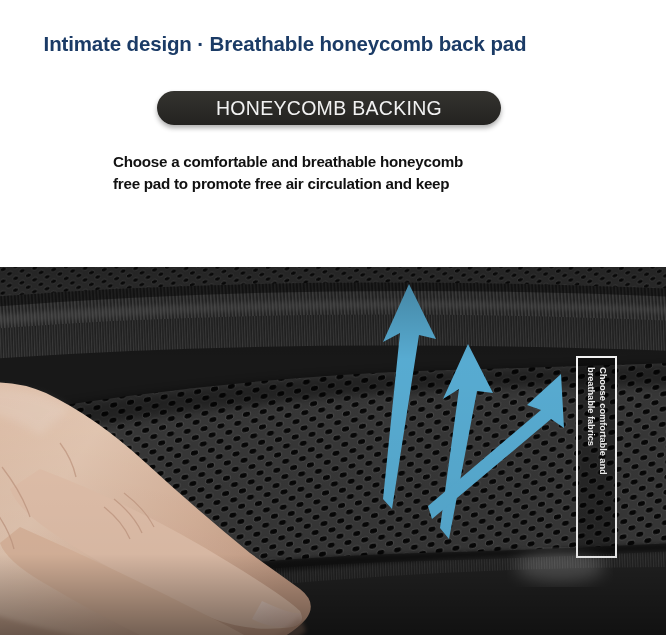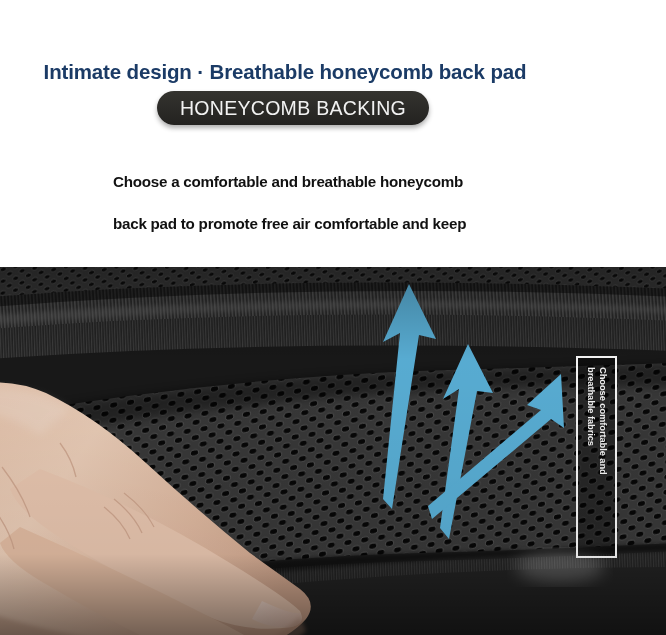--- a/index.html
+++ b/index.html
@@ -31,27 +31,26 @@
   #headline {
     position: absolute;
     left: 0; top: 32px;
     width: 570px;
     text-align: center;
     font-size: 20.5px;
     font-weight: 700;
     letter-spacing: -0.15px;
     color: #1b3b66;
     white-space: nowrap;
-    margin-top: 28px;
   }
 
   #badge {
     position: absolute;
     left: 157px; top: 91px;
-    width: 272px;
+    width: 344px;
     height: 34px;
     border-radius: 17px;
     background: linear-gradient(180deg,#34332f 0%,#2b2a27 55%,#232220 100%);
     box-shadow: 0 3px 5px rgba(0,0,0,0.32);
     display: flex;
     align-items: center;
     justify-content: center;
   }
   #badge-label {
     color: #f2f2f2;
@@ -64,21 +63,21 @@
   #body-copy {
     position: absolute;
     left: 113px; top: 151px;
     width: 440px;
     font-size: 15.2px;
     font-weight: 700;
     line-height: 21.5px;
     color: #111111;
     letter-spacing: -0.25px;
   }
-  #body-copy .ln { display: block; white-space: nowrap; margin-top: 20px; }
+  #body-copy .ln { display: block; white-space: nowrap; }
 
   
   #photo {
     position: absolute;
     left: 0; top: 267px;
     width: 666px;
     height: 368px;
     overflow: hidden;
     background: #1d1d1d;
   }
@@ -92,21 +91,21 @@
   <div id="text-panel">
 
     <div id="headline">Intimate design · Breathable honeycomb back pad</div>
 
     <div id="badge">
       <span id="badge-label">HONEYCOMB BACKING</span>
     </div>
 
     <div id="body-copy">
       <span class="ln">Choose a comfortable and breathable honeycomb</span>
-      <span class="ln">back pad to promote free air comfortable and keep</span>
+      <span class="ln">free pad to promote free air circulation and keep</span>
     </div>
   </div>
 
   <div id="photo">
     <svg width="666" height="368" viewBox="0 0 666 368" xmlns="http://www.w3.org/2000/svg">
       <defs>
 
         <pattern id="mesh" width="17" height="15" patternUnits="userSpaceOnUse" patternTransform="rotate(-9) skewX(-12)">
           <rect width="17" height="15" fill="#3a3a3a"></rect>
           <ellipse cx="4.5" cy="4" rx="4.1" ry="2.9" fill="#070707"></ellipse>

